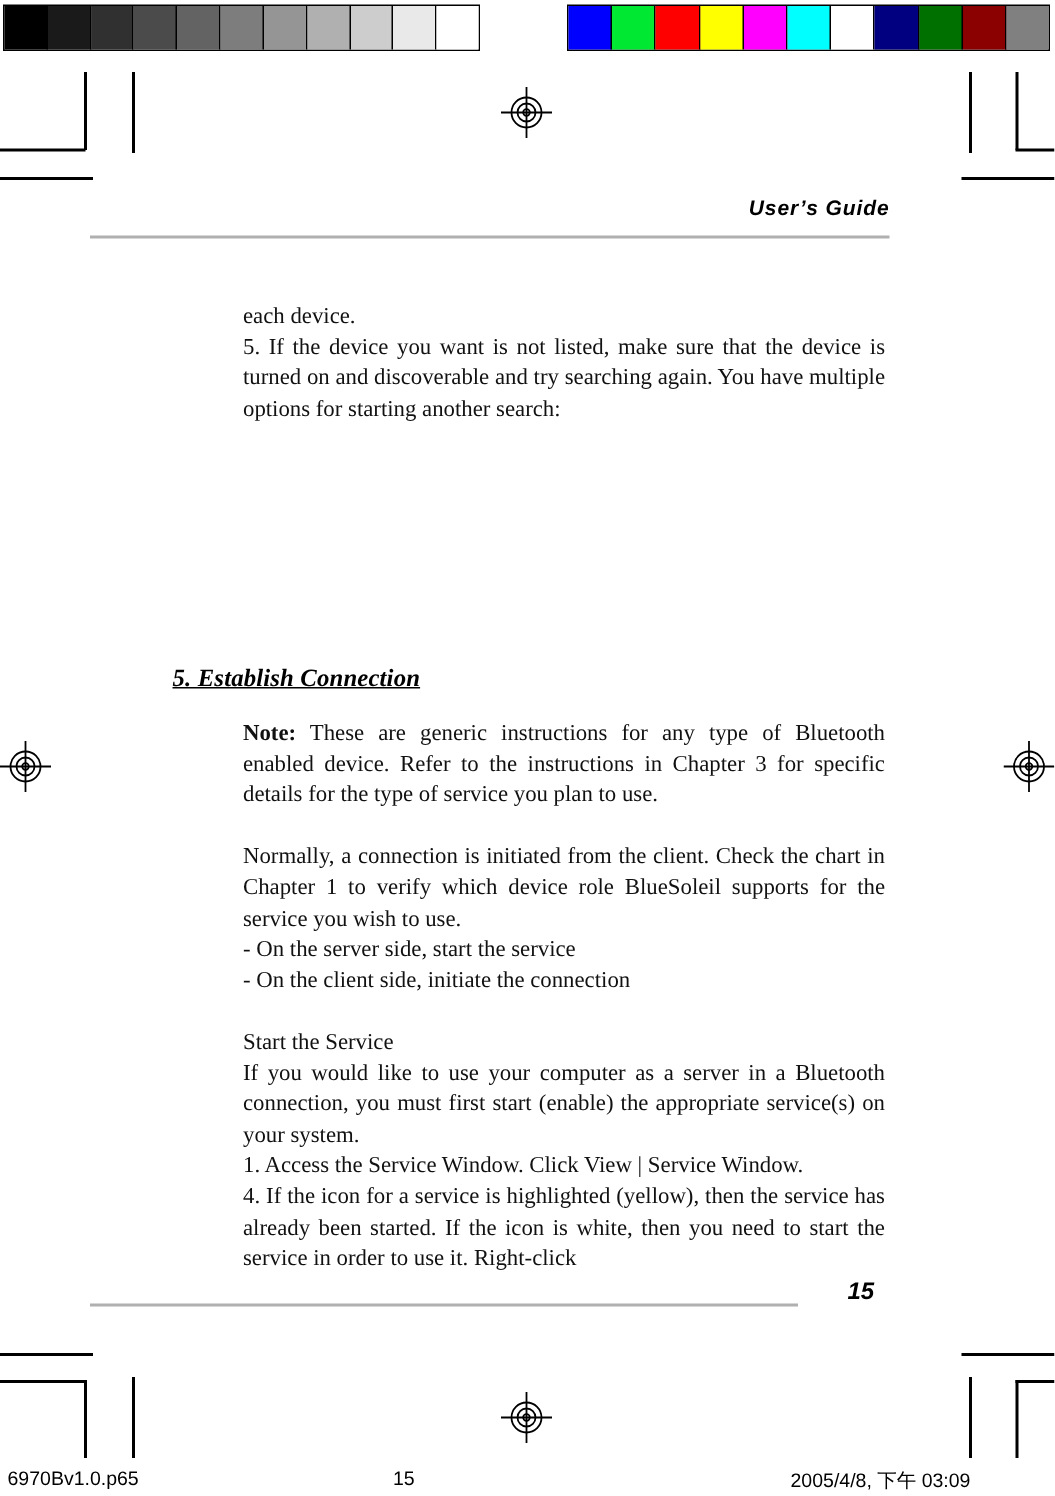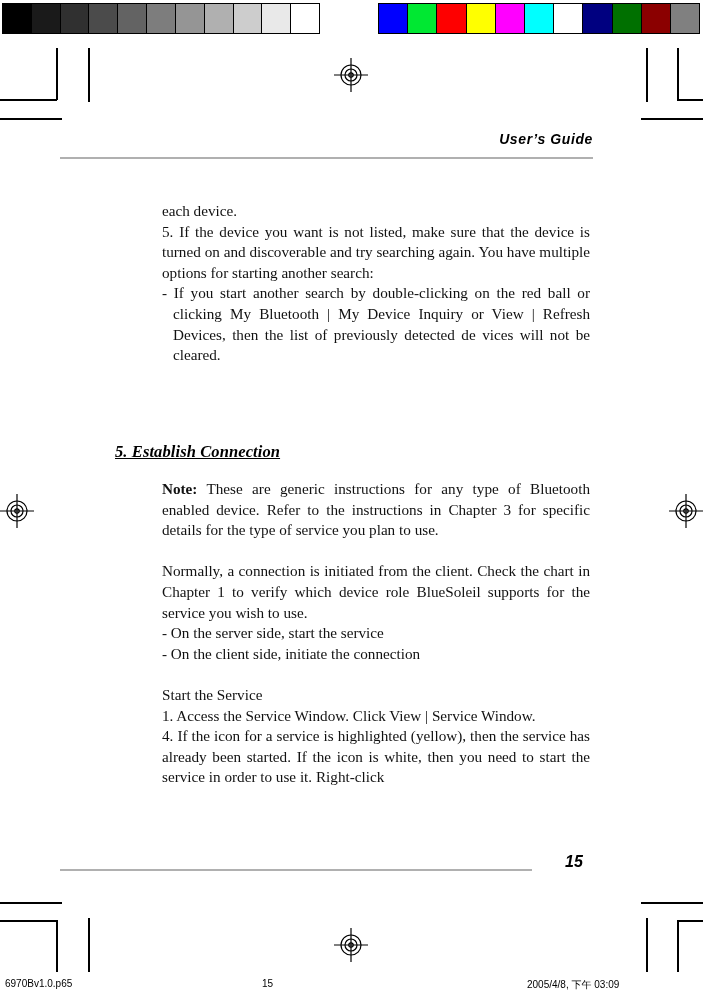--- a/index.html
+++ b/index.html
@@ -116,21 +116,21 @@
   }
 
   
   .status-strip {
     position: absolute;
     left: 0;
     top: 978px;
     width: 703px;
     height: 19px;
     font-family: "Liberation Sans", sans-serif;
-    font-size: 10px;
+    font-size: 13px;
     color: #000;
   }
   .status-strip .s-left   { position: absolute; left: 5px;   top: 0; }
   .status-strip .s-center { position: absolute; left: 262px; top: 0; }
   .status-strip .s-right  { position: absolute; left: 527px; top: 0; }
 </style>
 </head>
 <body>
 
 <div class="cal-bar" id="gray-bar">
@@ -229,21 +229,20 @@
   <span class="hdr-title">User’s Guide</span>
 </div>
 <div class="rule" id="header-rule"></div>
 
 <div class="content">
 
   <p class="nojust">each device.</p>
 
   <p>5. If the device you want is not listed, make sure that the device is turned on and discoverable and try searching again. You have multiple options for starting another search:</p>
 
-  <p class="hang">- If you start another search by double-clicking on the red ball or clicking My Bluetooth | My Device Inquiry or View | Refresh Devices, then the list of previously detected de vices will not be cleared.</p>
 
 
 </div>
 
 <div class="sec-head">5. Establish Connection</div>
 
 <div class="content" style="top:479px;">
 
   <p><span class="bold">Note:</span><span> These are generic instructions for any type of Bluetooth enabled device. Refer to the instructions in Chapter 3 for specific details for the type of service you plan to use.</span></p>
 
@@ -252,20 +251,21 @@
   <p>Normally, a connection is initiated from the client. Check the chart in Chapter 1 to verify which device role BlueSoleil supports for the service you wish to use.</p>
 
   <p class="nojust">- On the server side, start the service</p>
 
   <p class="nojust">- On the client side, initiate the connection</p>
 
   <div class="spacer"></div>
 
   <p class="nojust">Start the Service</p>
 
+  <p>If you would like to use your computer as a server in a Bluetooth connection, you must first start (enable) the appropriate service(s) on your system.</p>
 
   <p class="nojust">1. Access the Service Window. Click View | Service Window.</p>
 
   <p>4. If the icon for a service is highlighted (yellow), then the service has already been started. If the icon is white, then you need to start the service in order to use it. Right-click</p>
 
 </div>
 
 <div class="rule" id="footer-rule"></div>
 <div id="page-number">15</div>
 

